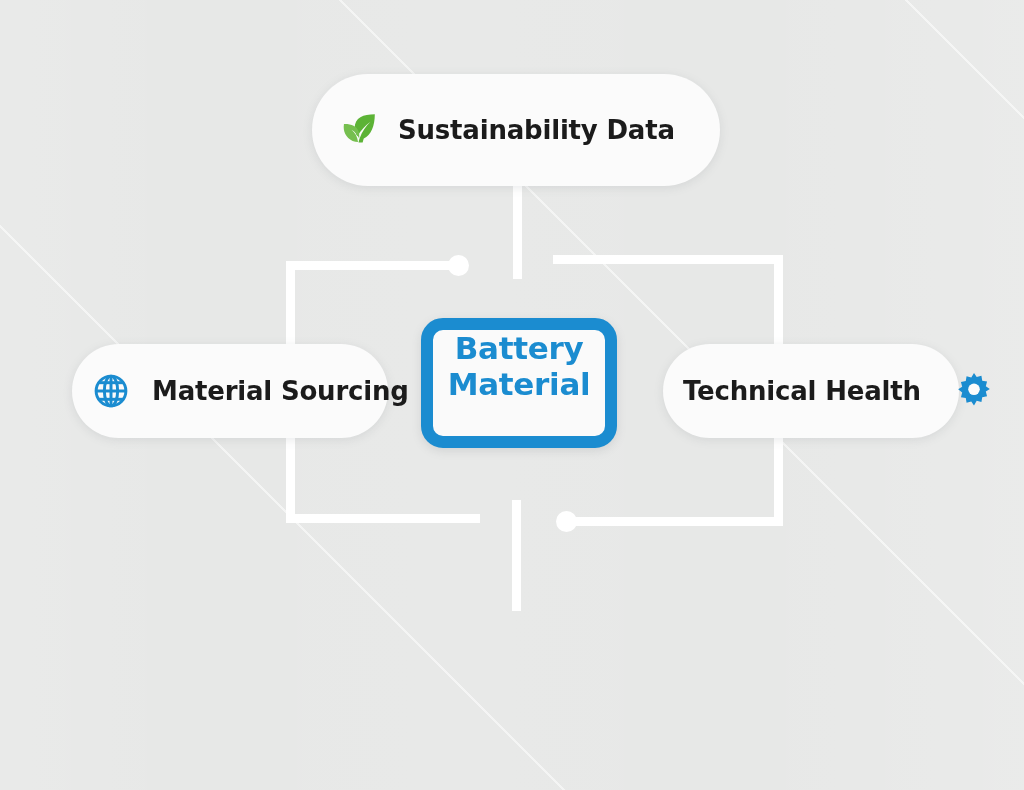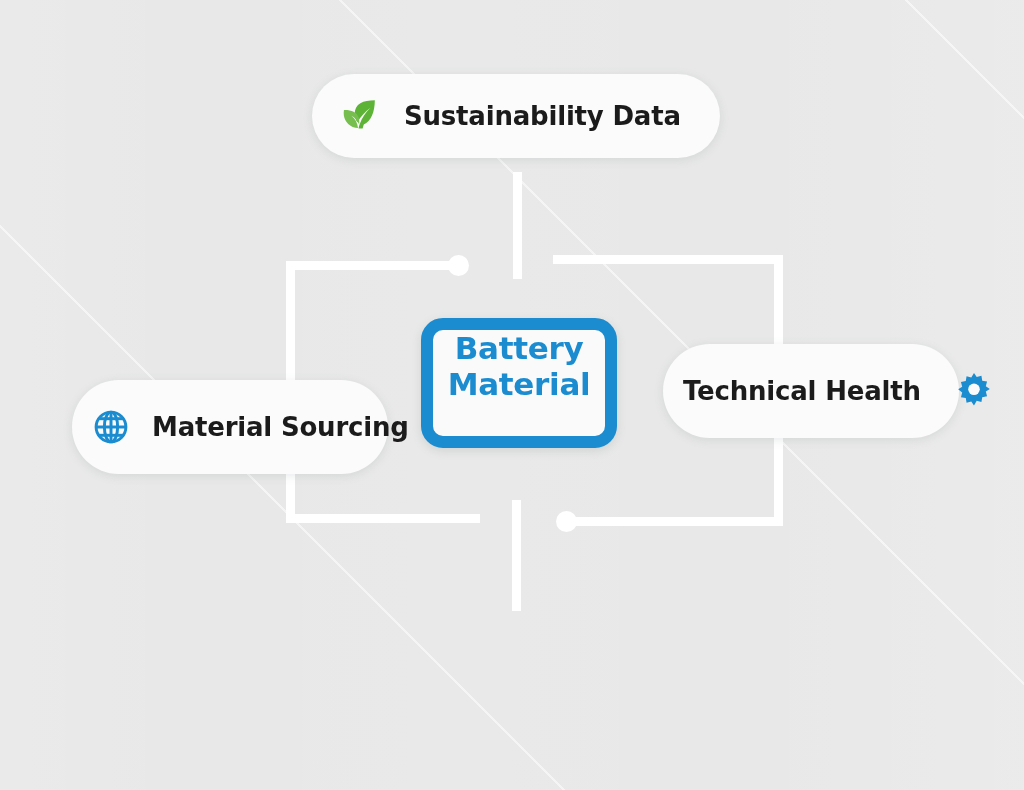--- a/index.html
+++ b/index.html
@@ -72,26 +72,26 @@
   }
   .icon-wrap {
     display: flex;
     align-items: center;
     justify-content: center;
     flex: 0 0 auto;
   }
 
   
   #node-sustainability {
-    left: 312px; top: 74px; width: 408px; height: 84px;
-    padding-left: 24px; gap: 22px;
+    left: 312px; top: 74px; width: 408px; height: 112px;
+    padding-left: 24px; gap: 16px;
   }
   #node-material {
     left: 72px; top: 344px; width: 316px; height: 94px;
-    padding-left: 18px; gap: 20px; margin-top: 36px;
+    padding-left: 18px; gap: 20px;
   }
   #node-technical {
     left: 663px; top: 344px; width: 296px; height: 94px;
     padding-left: 20px; gap: 32px;
   }
   #node-eol {
     left: 307px; top: 610px; width: 414px; height: 98px;
     padding-left: 16px; gap: 18px;
   }
 

